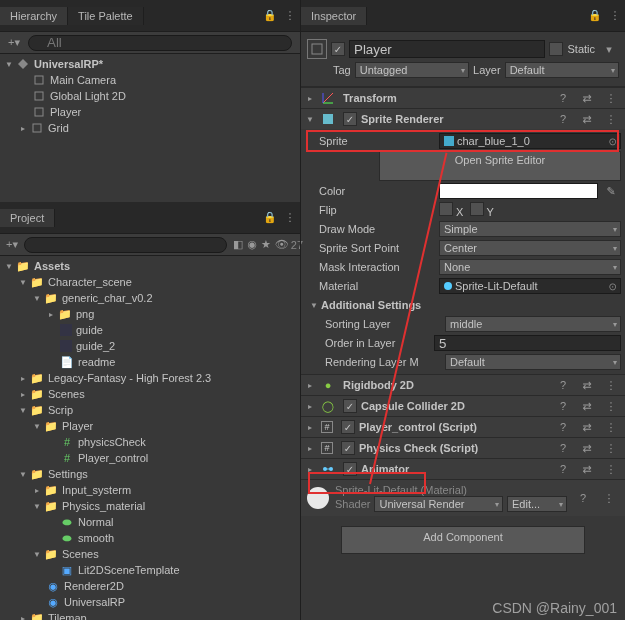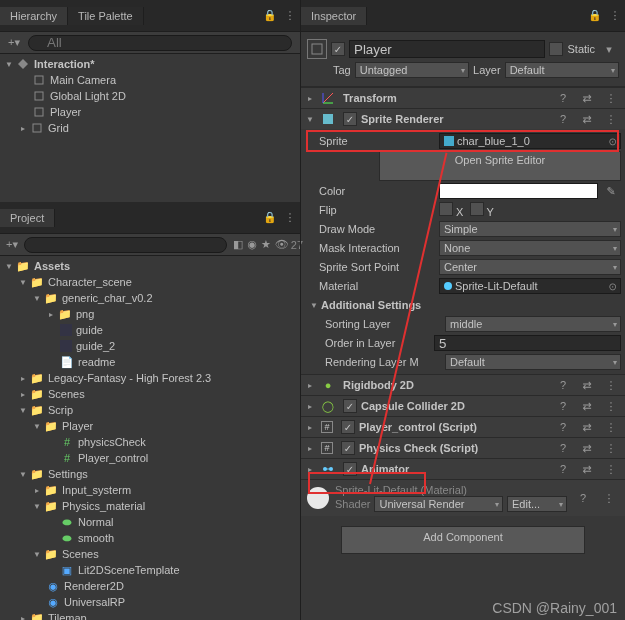--- a/index.html
+++ b/index.html
@@ -69,21 +69,21 @@
       <input class="search-box" placeholder="All" style="">
     </div>
     <div class="tree">
       <div class="tree-row">
         <span class="foldout">▼</span>
         <span class="row-icon">
             <svg width="12" height="12" viewBox="0 0 12 12">
               <polygon points="6,1 11,6 6,11 1,6" fill="#888"></polygon>
             </svg>
           </span>
-        <span style="font-weight:bold">Interaction*</span>
+        <span style="font-weight:bold">UniversalRP*</span>
       </div>
       <div class="tree-row">
           <span class="indent"></span>
           <span class="indent"></span>
           <span class="row-icon">
             <svg width="10" height="10">
               <rect x="1" y="1" width="8" height="8" fill="none" stroke="#888"></rect>
             </svg>
           </span>
           <span>Main Camera</span>
@@ -384,26 +384,26 @@
         </div>
       <div class="prop-row">
           <span class="prop-label">Flip</span>
           <span class="prop-val"><span class="checkbox"></span> <span>X</span> &nbsp;<span class="checkbox"></span> <span>Y</span></span>
         </div>
       <div class="prop-row">
           <span class="prop-label">Draw Mode</span>
           <span class="prop-val"><span class="dropdown" style="width:100%">Simple</span></span>
         </div>
       <div class="prop-row">
+          <span class="prop-label">Sprite Sort Point</span>
+          <span class="prop-val"><span class="dropdown" style="width:100%">Center</span></span>
+        </div>
+      <div class="prop-row">
           <span class="prop-label">Mask Interaction</span>
           <span class="prop-val"><span class="dropdown" style="width:100%">None</span></span>
-        </div>
-      <div class="prop-row">
-          <span class="prop-label">Sprite Sort Point</span>
-          <span class="prop-val"><span class="dropdown" style="width:100%">Center</span></span>
         </div>
       <div class="prop-row">
           <span class="prop-label">Material</span>
           <span class="prop-val">
             <span class="obj-field">
               <span style="width:8px;height:8px;background:#5cf;border-radius:50%;margin-right:3px"></span>
               <span>Sprite-Lit-Default</span>
             </span>
           </span>
         </div>

